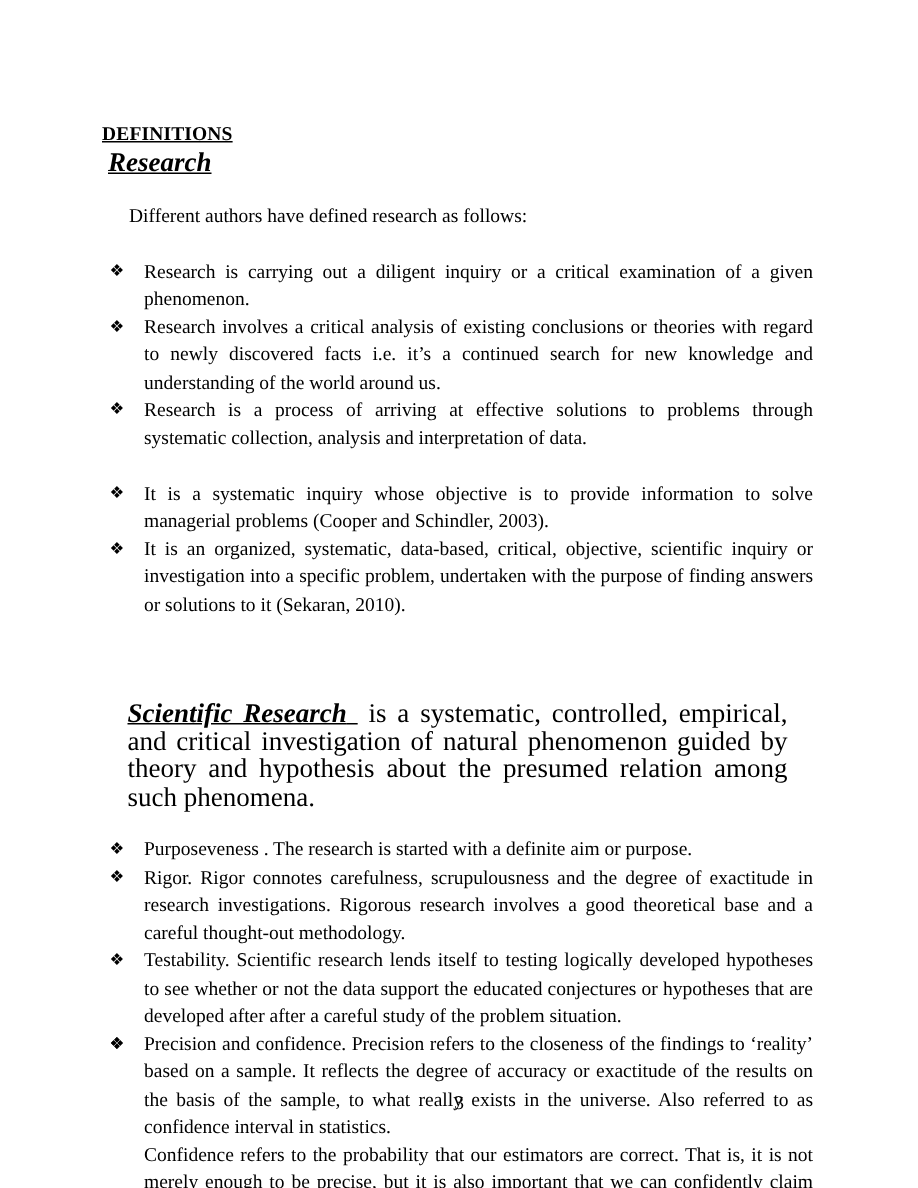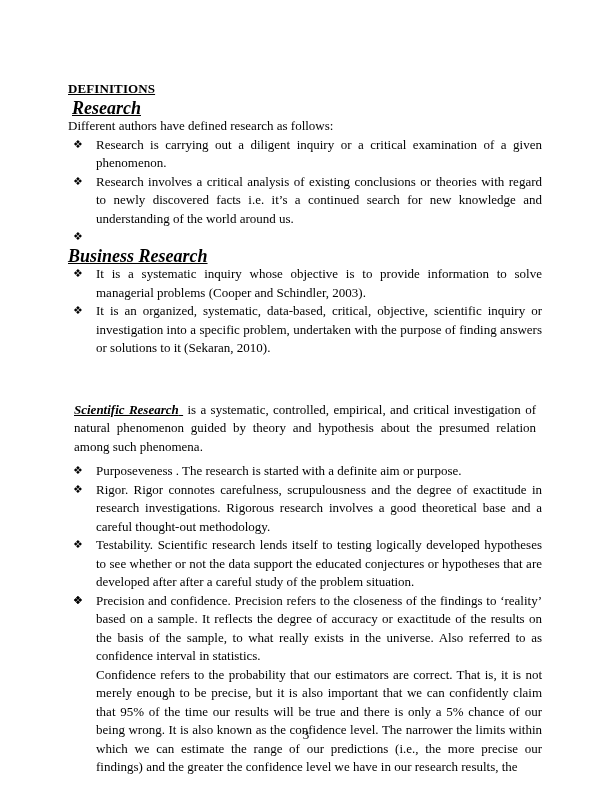--- a/index.html
+++ b/index.html
@@ -38,31 +38,31 @@
   }
   .h-sub {
     font-size: 18px;
     font-weight: bold;
     font-style: italic;
     line-height: 18.5px;
   }
   .h-sub u { text-decoration: underline; }
   .h-sub-indent { padding-left: 4px; }
   .para {
-    font-size: 13px;
+    font-size: 18px;
     line-height: 18.5px;
     text-align: justify;
     text-justify: inter-word;
-    margin: 6px;
+    margin: 17px;
   }
   .para-left {
     font-size: 13px;
     line-height: 18.5px;
     text-align: left;
-    margin: 0;
+    margin: 18px;
   }
   ul.bullets {
     list-style: none;
     margin: 0;
     padding: 0;
   }
   ul.bullets > li {
     position: relative;
     padding-left: 28px;
     font-size: 13px;
@@ -115,26 +115,25 @@
 
     <div class="h-main">DEFINITIONS</div>
 
     <div class="h-sub h-sub-indent"><u>Research</u></div>
 
     <div class="para-left">Different authors have defined research as follows:</div>
 
     <ul class="bullets">
       <li><span class="bullet-glyph">❖</span><span>Research is carrying out a diligent inquiry or a critical examination of a given phenomenon.</span></li>
       <li><span class="bullet-glyph">❖</span><span>Research involves a critical analysis of existing conclusions or theories with regard to newly discovered facts i.e. it’s a continued search for new knowledge and understanding of the world around us.</span></li>
-      <li><span class="bullet-glyph">❖</span></li>
+      <li><span class="bullet-glyph">❖</span><span>Research is a process of arriving at effective solutions to problems through systematic collection, analysis and interpretation of data.</span></li>
     </ul>
 
     <div class="spacer-line">&nbsp;</div>
 
-    <div class="h-sub"><u>Business Research</u></div>
 
     <ul class="bullets">
       <li><span class="bullet-glyph">❖</span><span>It is a systematic inquiry whose objective is to provide information to solve managerial problems (Cooper and Schindler, 2003).</span></li>
       <li><span class="bullet-glyph">❖</span><span>It is an organized, systematic, data-based, critical, objective, scientific inquiry or investigation into a specific problem, undertaken with the purpose of finding answers or solutions to it (Sekaran, 2010).</span></li>
     </ul>
 
     <div class="spacer-line">&nbsp;</div>
     <div class="spacer-line">&nbsp;</div>
 
     <p class="para"><span class="inline-head">Scientific Research</span><span class="inline-head">&nbsp;</span><span> is a systematic, controlled, empirical, and critical investigation of natural phenomenon guided by theory and hypothesis about the presumed relation among such phenomena.</span></p>

